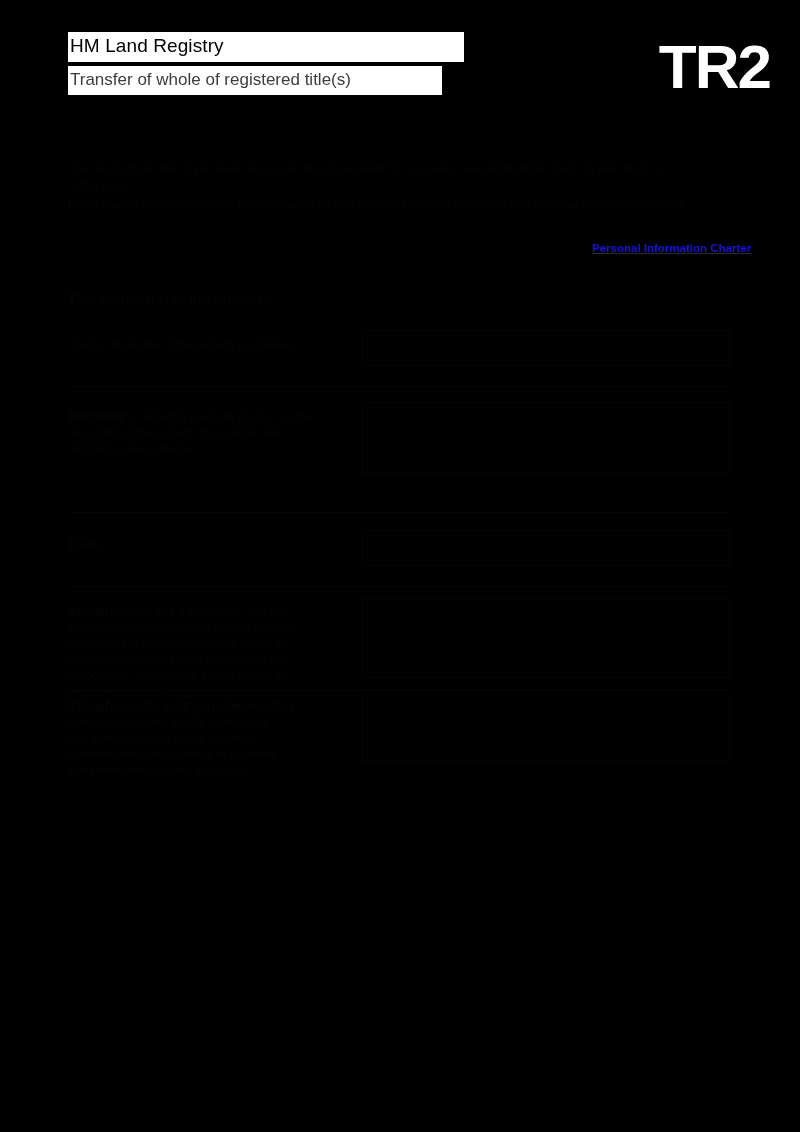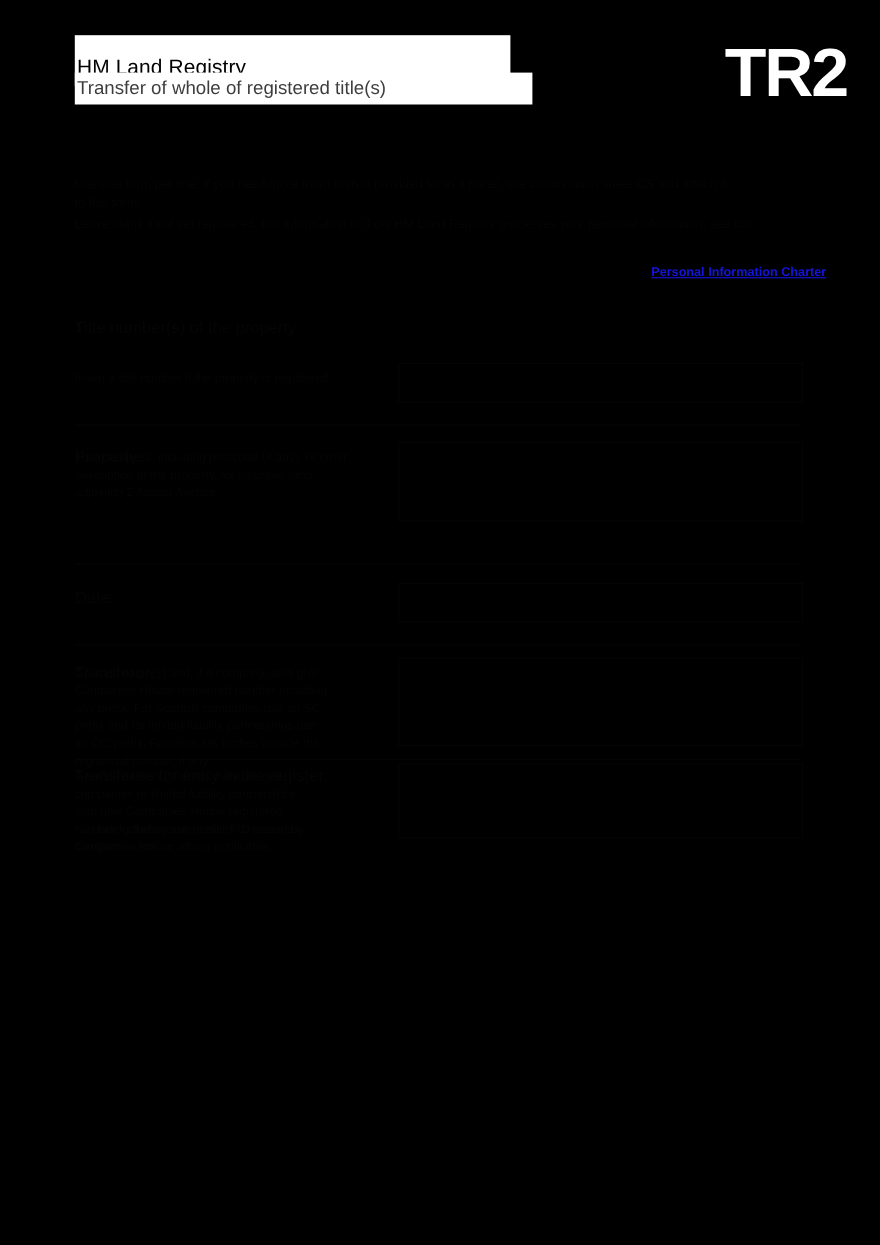--- a/index.html
+++ b/index.html
@@ -22,35 +22,35 @@
     background: #000000;
   }
 
   
   .brand-bar {
     position: absolute;
     left: 68px;
     top: 32px;
     width: 396px;
     background: #ffffff;
-    padding: 18px 0 4px 0;
+    padding: 2px 0 4px 0;
   }
   .brand-name {
     font-size: 19px;
     line-height: 24px;
     color: #000000;
     padding: 0 2px;
     white-space: nowrap;
     letter-spacing: 0.1px;
   }
   .form-title {
     position: absolute;
     left: 68px;
     top: 66px;
-    width: 416px;
+    width: 374px;
     background: #ffffff;
     color: #3d3d3d;
     font-size: 17px;
     line-height: 23px;
     padding: 2px 2px 4px 2px;
     box-sizing: border-box;
   }
   .form-code {
     position: absolute;
     right: 30px;

